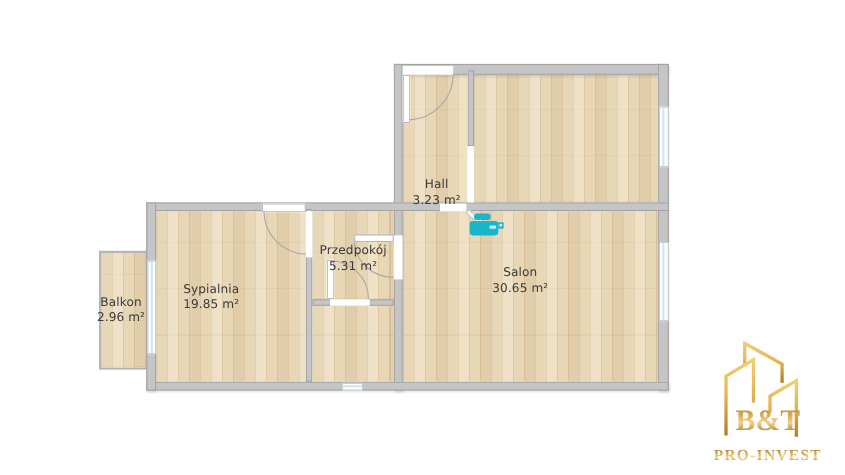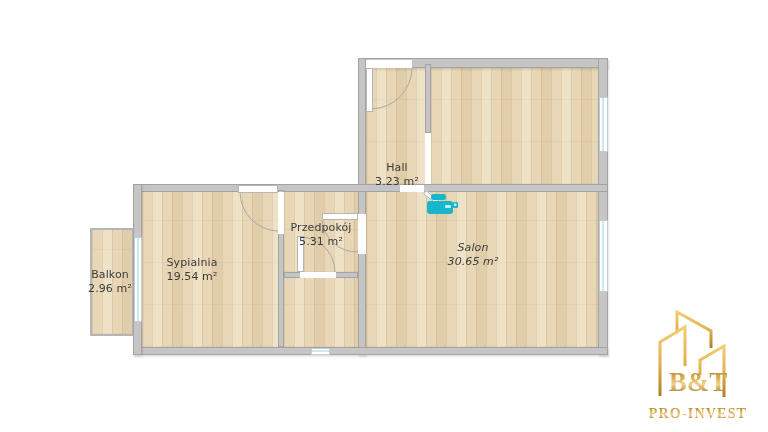--- a/index.html
+++ b/index.html
@@ -90,31 +90,31 @@
     <path d="M322 220 A35 35 0 0 0 358 252" fill="none" stroke="#a8a8a8" stroke-width="1"></path>
     <path d="M300 237 A35 35 0 0 1 335 272" fill="none" stroke="#a8a8a8" stroke-width="1"></path>
   </svg>
 
   <div class="room-label" style="left:70px;top:268px;width:80px;">
     <span>Balkon</span>
     <span>2.96 m²</span>
   </div>
   <div class="room-label" style="left:142px;top:256px;width:100px;">
     <span>Sypialnia</span>
-    <span>19.54 m²</span>
+    <span>19.85 m²</span>
   </div>
   <div class="room-label" style="left:281px;top:221px;width:80px;text-align:center;">
     <span>Przedpokój</span>
     <span>5.31 m²</span>
   </div>
   <div class="room-label" style="left:357px;top:117px;width:80px;margin-top:44px;">
     <span>Hall</span>
     <span>3.23 m²</span>
   </div>
-  <div class="room-label" style="left:413px;top:241px;width:120px;font-style:italic;">
+  <div class="room-label" style="left:413px;top:241px;width:120px;">
     <span>Salon</span>
     <span>30.65 m²</span>
   </div>
 
   <svg class="camera" style="left:426px;top:193px;" width="32" height="22" viewBox="0 0 32 22">
     <rect x="5" y="1" width="15" height="6" rx="2.5" fill="#17b6ca"></rect>
     <rect x="1" y="8" width="26" height="13" rx="3" fill="#17b6ca"></rect>
     <rect x="27" y="9" width="5" height="6" rx="1" fill="#17b6ca"></rect>
     <rect x="28" y="10.5" width="2.5" height="2.5" rx="0.8" fill="#d9f4f7"></rect>
     <rect x="19" y="12" width="6" height="3" rx="1" fill="#bfeef4"></rect>

